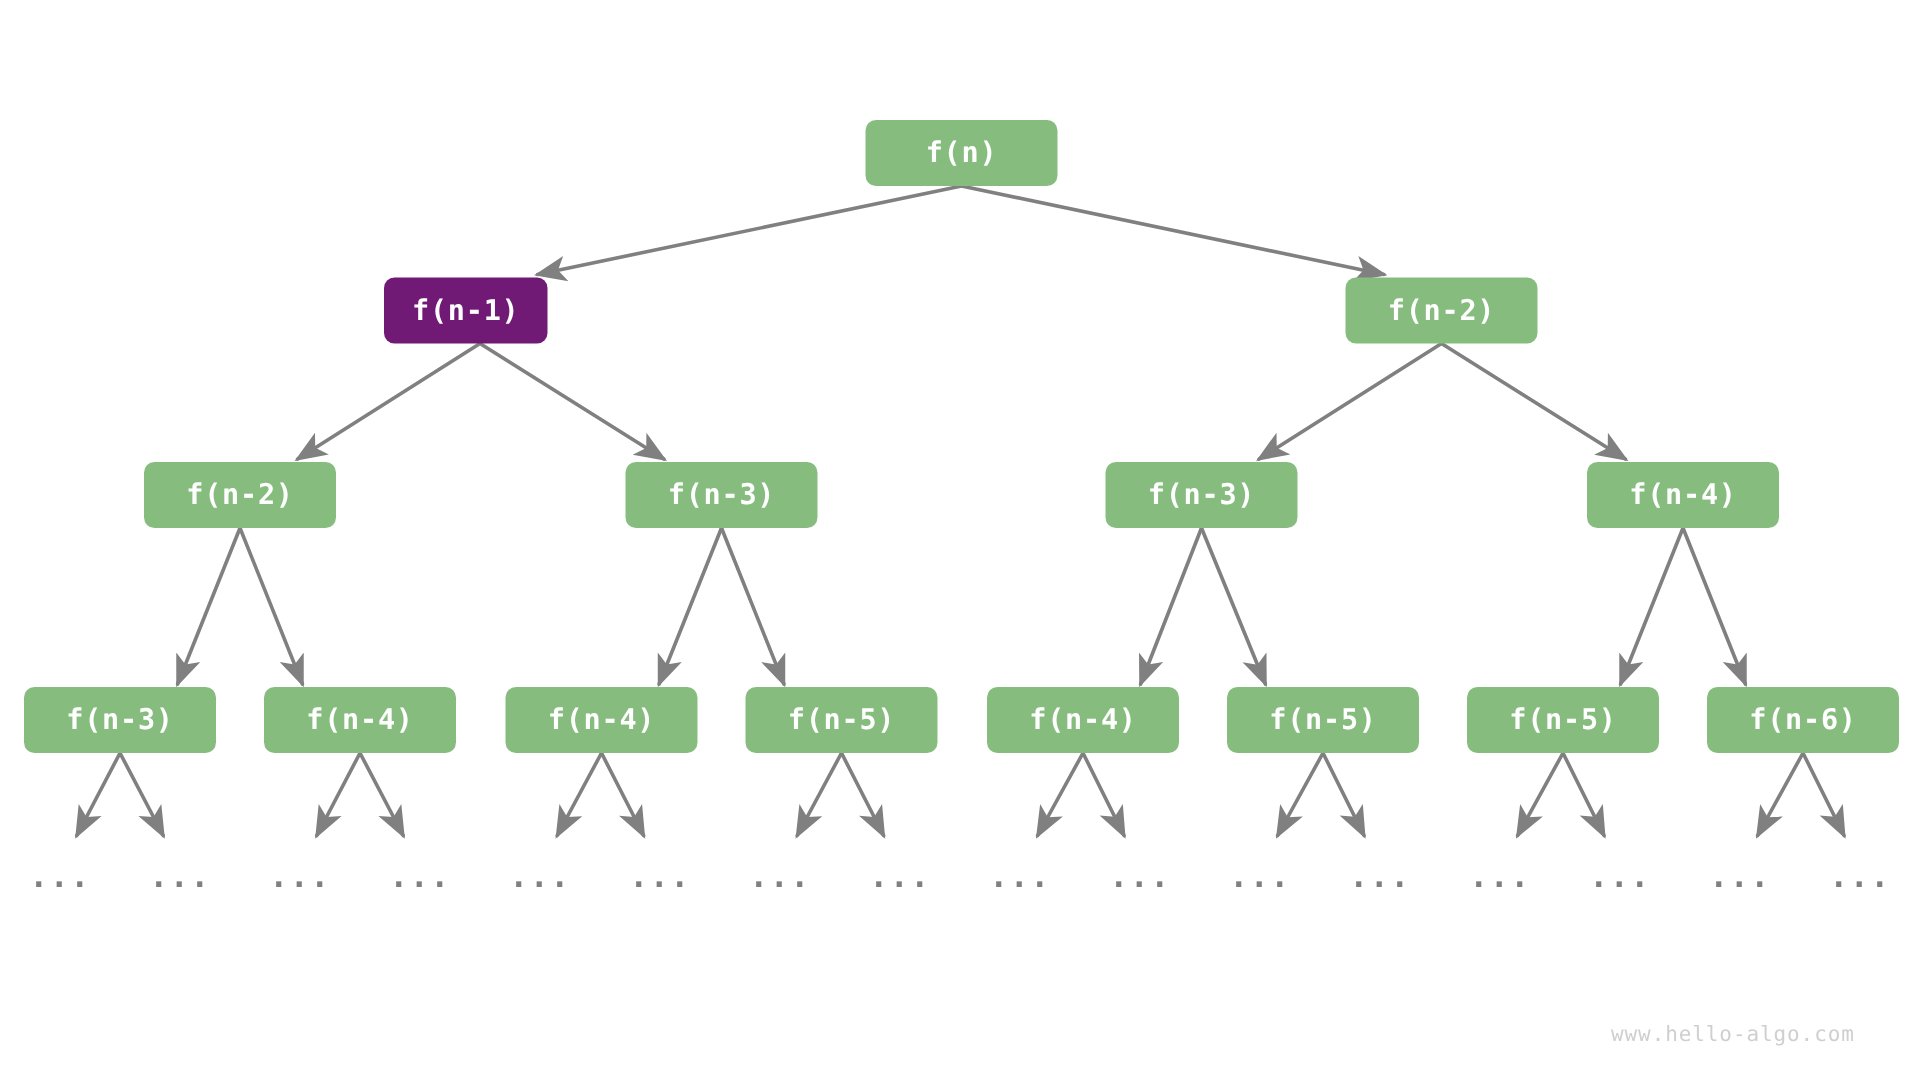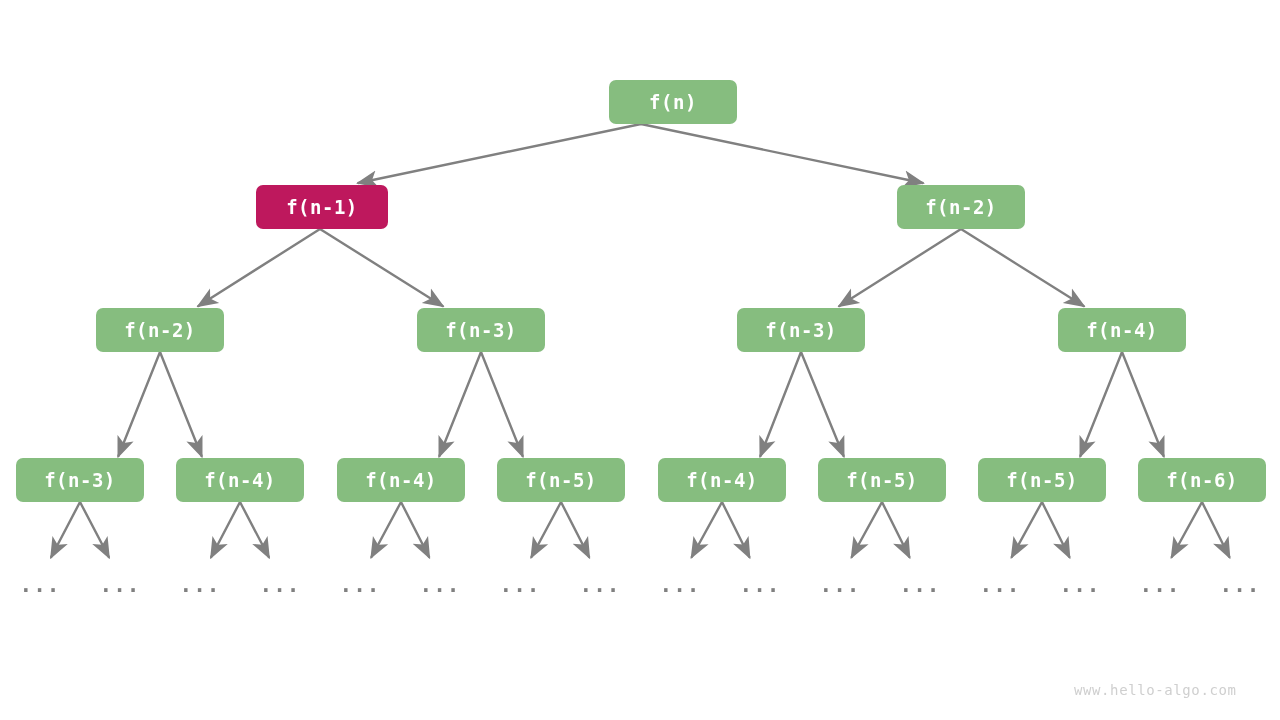--- a/index.html
+++ b/index.html
@@ -105,22 +105,22 @@
         <line x1="882" y1="502" x2="851.76" y2="557"></line>
         <line x1="882" y1="502" x2="909.36" y2="557"></line>
         <line x1="1042" y1="502" x2="1011.76" y2="557"></line>
         <line x1="1042" y1="502" x2="1069.36" y2="557"></line>
         <line x1="1202" y1="502" x2="1171.76" y2="557"></line>
         <line x1="1202" y1="502" x2="1229.36" y2="557"></line>
       </g>
   </svg>
 
   <div id="node-layer">
-      <div class="node" style="left: 609px; top: 80px; width: 128px; height: 44px; background: rgb(134, 189, 127); color: rgb(255, 255, 255);">f(n)</div>
-      <div class="node" style="left: 256px; top: 185px; width: 132px; height: 44px; background: #be185d; color: rgb(255, 255, 255);">f(n-1)</div>
+      <div class="node" style="left: 577px; top: 80px; width: 128px; height: 44px; background: rgb(134, 189, 127); color: rgb(255, 255, 255);">f(n)</div>
+      <div class="node" style="left: 256px; top: 185px; width: 109px; height: 44px; background: #701a75; color: rgb(255, 255, 255);">f(n-1)</div>
       <div class="node" style="left: 897px; top: 185px; width: 128px; height: 44px; background: rgb(134, 189, 127); color: rgb(255, 255, 255);">f(n-2)</div>
       <div class="node" style="left: 96px; top: 308px; width: 128px; height: 44px; background: rgb(134, 189, 127); color: rgb(255, 255, 255);">f(n-2)</div>
       <div class="node" style="left: 417px; top: 308px; width: 128px; height: 44px; background: rgb(134, 189, 127); color: rgb(255, 255, 255);">f(n-3)</div>
       <div class="node" style="left: 737px; top: 308px; width: 128px; height: 44px; background: rgb(134, 189, 127); color: rgb(255, 255, 255);">f(n-3)</div>
       <div class="node" style="left: 1058px; top: 308px; width: 128px; height: 44px; background: rgb(134, 189, 127); color: rgb(255, 255, 255);">f(n-4)</div>
       <div class="node" style="left: 16px; top: 458px; width: 128px; height: 44px; background: rgb(134, 189, 127); color: rgb(255, 255, 255);">f(n-3)</div>
       <div class="node" style="left: 176px; top: 458px; width: 128px; height: 44px; background: rgb(134, 189, 127); color: rgb(255, 255, 255);">f(n-4)</div>
       <div class="node" style="left: 337px; top: 458px; width: 128px; height: 44px; background: rgb(134, 189, 127); color: rgb(255, 255, 255);">f(n-4)</div>
       <div class="node" style="left: 497px; top: 458px; width: 128px; height: 44px; background: rgb(134, 189, 127); color: rgb(255, 255, 255);">f(n-5)</div>
       <div class="node" style="left: 658px; top: 458px; width: 128px; height: 44px; background: rgb(134, 189, 127); color: rgb(255, 255, 255);">f(n-4)</div>

